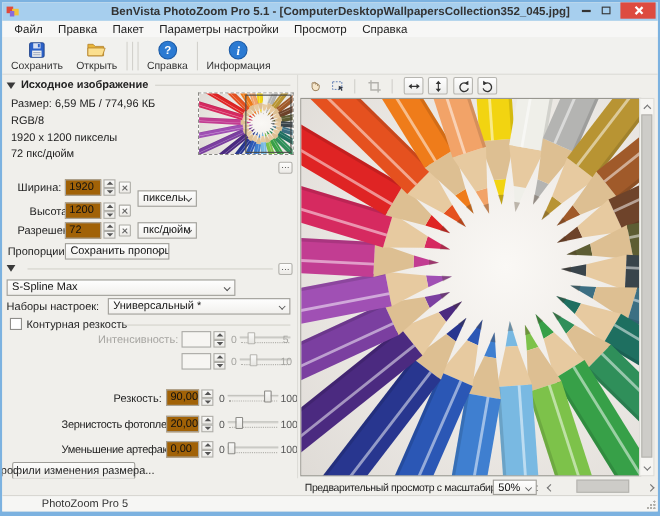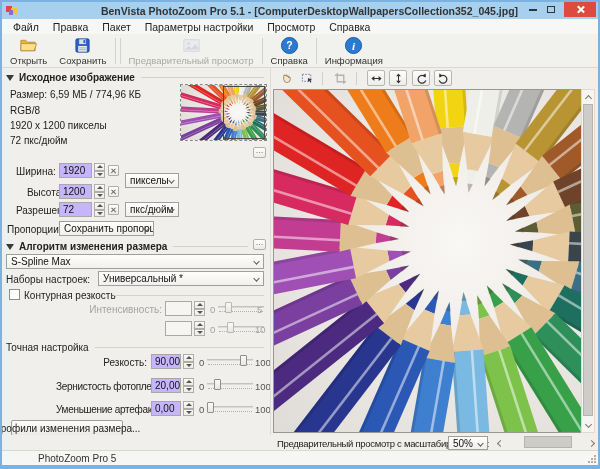--- a/index.html
+++ b/index.html
@@ -29,21 +29,21 @@
   
   #leftpanel{position:absolute;left:0;top:66px;width:268px;height:367px;background:#f0efeb;font-size:10px;color:#222;}
   .abs{position:absolute;}
   .sechead{position:absolute;display:flex;align-items:center;left:4px;right:6px;font-size:10px;color:#222;font-weight:bold;}
   .tri{width:0;height:0;border-left:4px solid transparent;border-right:4px solid transparent;border-top:6px solid #3a3a3a;margin-right:5px;}
   .sechead .line{flex:1;border-top:1px solid #d3d2cb;margin-left:6px;}
   .morebtn{position:absolute;width:13px;height:11px;background:linear-gradient(#fdfdfc,#eceae6);border:1px solid #b2b1ac;border-radius:2px;font-size:8px;line-height:6px;text-align:center;color:#444;}
   .morebtn::after{content:"…";}
   .lbl{position:absolute;white-space:nowrap;}
   .lbl.r{text-align:right;padding-left:14px;}
-  .tb{position:absolute;height:15px;background:#c4b5fd;border:1px solid #a9a8a4;font-size:10px;padding:1px 3px;color:#111;}
+  .tb{position:absolute;height:15px;background:#a16207;border:1px solid #a9a8a4;font-size:10px;padding:1px 3px;color:#111;}
   .tb.dis{background:#f6f5f2;}
   .spin{position:absolute;width:11px;height:15px;display:flex;flex-direction:column;}
   .spin div{flex:1;background:linear-gradient(#fbfbfa,#ebeae6);border:1px solid #aeadA8;border-color:#aeada8;display:flex;align-items:center;justify-content:center;}
   .spin .up::after{content:"";border-left:3px solid transparent;border-right:3px solid transparent;border-bottom:3px solid #555;}
   .spin .dn::after{content:"";border-left:3px solid transparent;border-right:3px solid transparent;border-top:3px solid #555;}
   .xbtn{position:absolute;width:11px;height:11px;background:linear-gradient(#fdfdfc,#eceae6);border:1px solid #aeada8;border-radius:1px;}
   .xbtn::before,.xbtn::after{content:"";position:absolute;left:4.2px;top:1.8px;width:1.2px;height:5.6px;background:#666;}
   .xbtn::before{transform:rotate(45deg);} .xbtn::after{transform:rotate(-45deg);}
   .dd{position:absolute;height:15px;background:linear-gradient(#fefefe,#f1f0ed);border:1px solid #a09f9a;font-size:10px;padding:1px 14px 1px 4px;color:#111;white-space:nowrap;overflow:hidden;}
   .dd .chev{position:absolute;right:4px;top:4px;width:5px;height:5px;border-right:1.4px solid #555;border-bottom:1.4px solid #555;transform:rotate(45deg) scale(.9);}
@@ -116,46 +116,38 @@
     <span>Правка</span>
     <span>Пакет</span>
     <span>Параметры настройки</span>
     <span>Просмотр</span>
     <span>Справка</span>
   </div>
 
   <div id="toolbar">
     <div class="tbtn">
       <svg viewBox="0 0 20 20">
-          <path d="M2 4.5h5l2 2h8v9H2z" fill="#e8b53a" stroke="#b5822a" stroke-width=".8"></path>
-          <path d="M2 8h13.5l3 .2-2.6 7.3H2z" fill="#fbdf8e" stroke="#b5822a" stroke-width=".8"></path>
-        </svg>
-      <span>Открыть</span>
-    </div>
-    <div class="tbtn">
-      <svg viewBox="0 0 20 20">
           <rect x="3" y="3" width="14" height="14" rx="1.5" fill="#2d62c8" stroke="#1c3f86" stroke-width=".8"></rect>
           <rect x="6.5" y="3.5" width="7" height="5" fill="#d7e0f2"></rect>
           <rect x="11" y="4.2" width="1.8" height="3.2" fill="#2d62c8"></rect>
           <rect x="5.5" y="10.5" width="9" height="6" fill="#f0f0ee"></rect>
           <rect x="6.5" y="12" width="7" height="1" fill="#9aa6c0"></rect>
           <rect x="6.5" y="14" width="7" height="1" fill="#9aa6c0"></rect>
         </svg>
       <span>Сохранить</span>
     </div>
+    <div class="tbtn">
+      <svg viewBox="0 0 20 20">
+          <path d="M2 4.5h5l2 2h8v9H2z" fill="#e8b53a" stroke="#b5822a" stroke-width=".8"></path>
+          <path d="M2 8h13.5l3 .2-2.6 7.3H2z" fill="#fbdf8e" stroke="#b5822a" stroke-width=".8"></path>
+        </svg>
+      <span>Открыть</span>
+    </div>
     <div class="tsep"></div>
     <div class="tsep"></div>
-    <div class="tbtn disabled">
-      <svg viewBox="0 0 20 20" opacity="0.5">
-          <rect x="2" y="4" width="16" height="12" fill="#e3e7ec" stroke="#aab2bc" stroke-width=".8"></rect>
-          <circle cx="7" cy="8" r="1.6" fill="#bcc6d4"></circle>
-          <path d="M3 14.5l4-4 3 3 4-5 4 5.5z" fill="#b4c0d0"></path>
-        </svg>
-      <span>Предварительный просмотр</span>
-    </div>
     <div class="tsep"></div>
     <div class="tbtn">
       <svg viewBox="0 0 20 20">
           <circle cx="10" cy="10" r="8.5" fill="#2b7ad2" stroke="#1a5aa6"></circle>
           <text x="10" y="14" font-size="11" font-family="Liberation Sans,sans-serif" font-weight="bold" fill="#fff" text-anchor="middle">?</text>
         </svg>
       <span>Справка</span>
     </div>
     <div class="tsep"></div>
     <div class="tbtn">
@@ -427,26 +419,25 @@
         <div class="dn"></div>
       </div>
     <div class="xbtn" style="left:106px;top:136px;"></div>
     <div class="dd" style="left:123px;top:134px;width:54px;"><span>пкс/дюйм</span><span class="chev"></span></div>
 
     <div class="lbl" style="left:5px;top:156px;">Пропорции:</div>
     <div class="dd" style="left:57px;top:153px;width:95px;"><span>Сохранить пропорции</span><span class="chev"></span></div>
 
     <div class="sechead" style="top:173px;">
       <span class="tri"></span>
-      <span>Алгоритм изменения размера</span>
         <span class="line" style="margin-right:16px;"></span>
     </div>
     <div class="morebtn" style="left:251px;top:171px;"></div>
 
-    <div class="dd" style="left:4px;top:186px;width:258px;"><span>S-Spline Max</span><span class="chev"></span></div>
+    <div class="dd" style="left:4px;top:186px;width:208px;"><span>S-Spline Max</span><span class="chev"></span></div>
 
     <div class="lbl" style="left:4px;top:206px;">Наборы настроек:</div>
     <div class="dd" style="left:96px;top:203px;width:166px;"><span>Универсальный *</span><span class="chev"></span></div>
 
     <div class="chk" style="left:7px;top:221px;"></div>
     <div class="lbl" style="left:22px;top:222px;">Контурная резкость</div>
     <div class="abs" style="left:112px;top:227px;width:150px;border-top:1px solid #d3d2cb;"></div>
 
     <div class="lbl r dim" style="left:55px;top:236px;width:105px;">Интенсивность:</div>
     <div class="tb dis" style="left:163px;top:233px;width:27px;"></div>
@@ -468,24 +459,20 @@
         <div class="dn"></div>
       </div>
     <div class="minmax dim" style="left:208px;top:256px;">0</div>
     <div class="slider dis" style="left:216px;top:254px;">
       <div class="track"></div>
         <div class="ticks"></div>
         <div class="handle" style="left: 9.25px;"></div>
     </div>
     <div class="minmax dim" style="left:253px;top:256px;">10</div>
 
-    <div class="sechead" style="top:274px;font-weight:normal;">
-      <span>Точная настройка</span>
-        <span class="line"></span>
-    </div>
 
     <div class="lbl r" style="left:40px;top:289px;width:105px;">Резкость:</div>
     <div class="tb" style="left:149px;top:286px;width:30px;">90,00</div>
     <div class="spin" style="left:181px;top:286px;">
         <div class="up"></div>
         <div class="dn"></div>
       </div>
     <div class="minmax" style="left:197px;top:289px;">0</div>
     <div class="slider" style="left:205px;top:287px;">
       <div class="track"></div>

